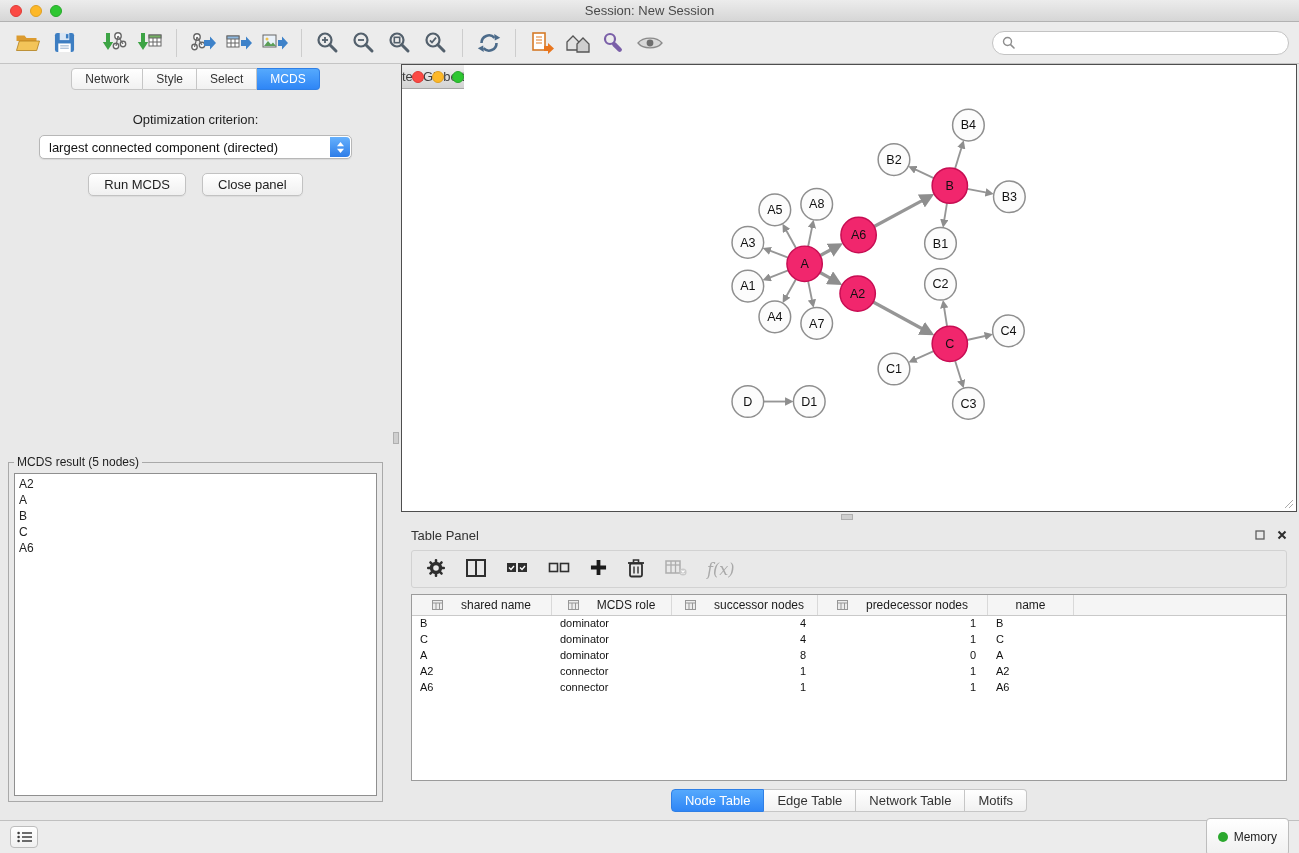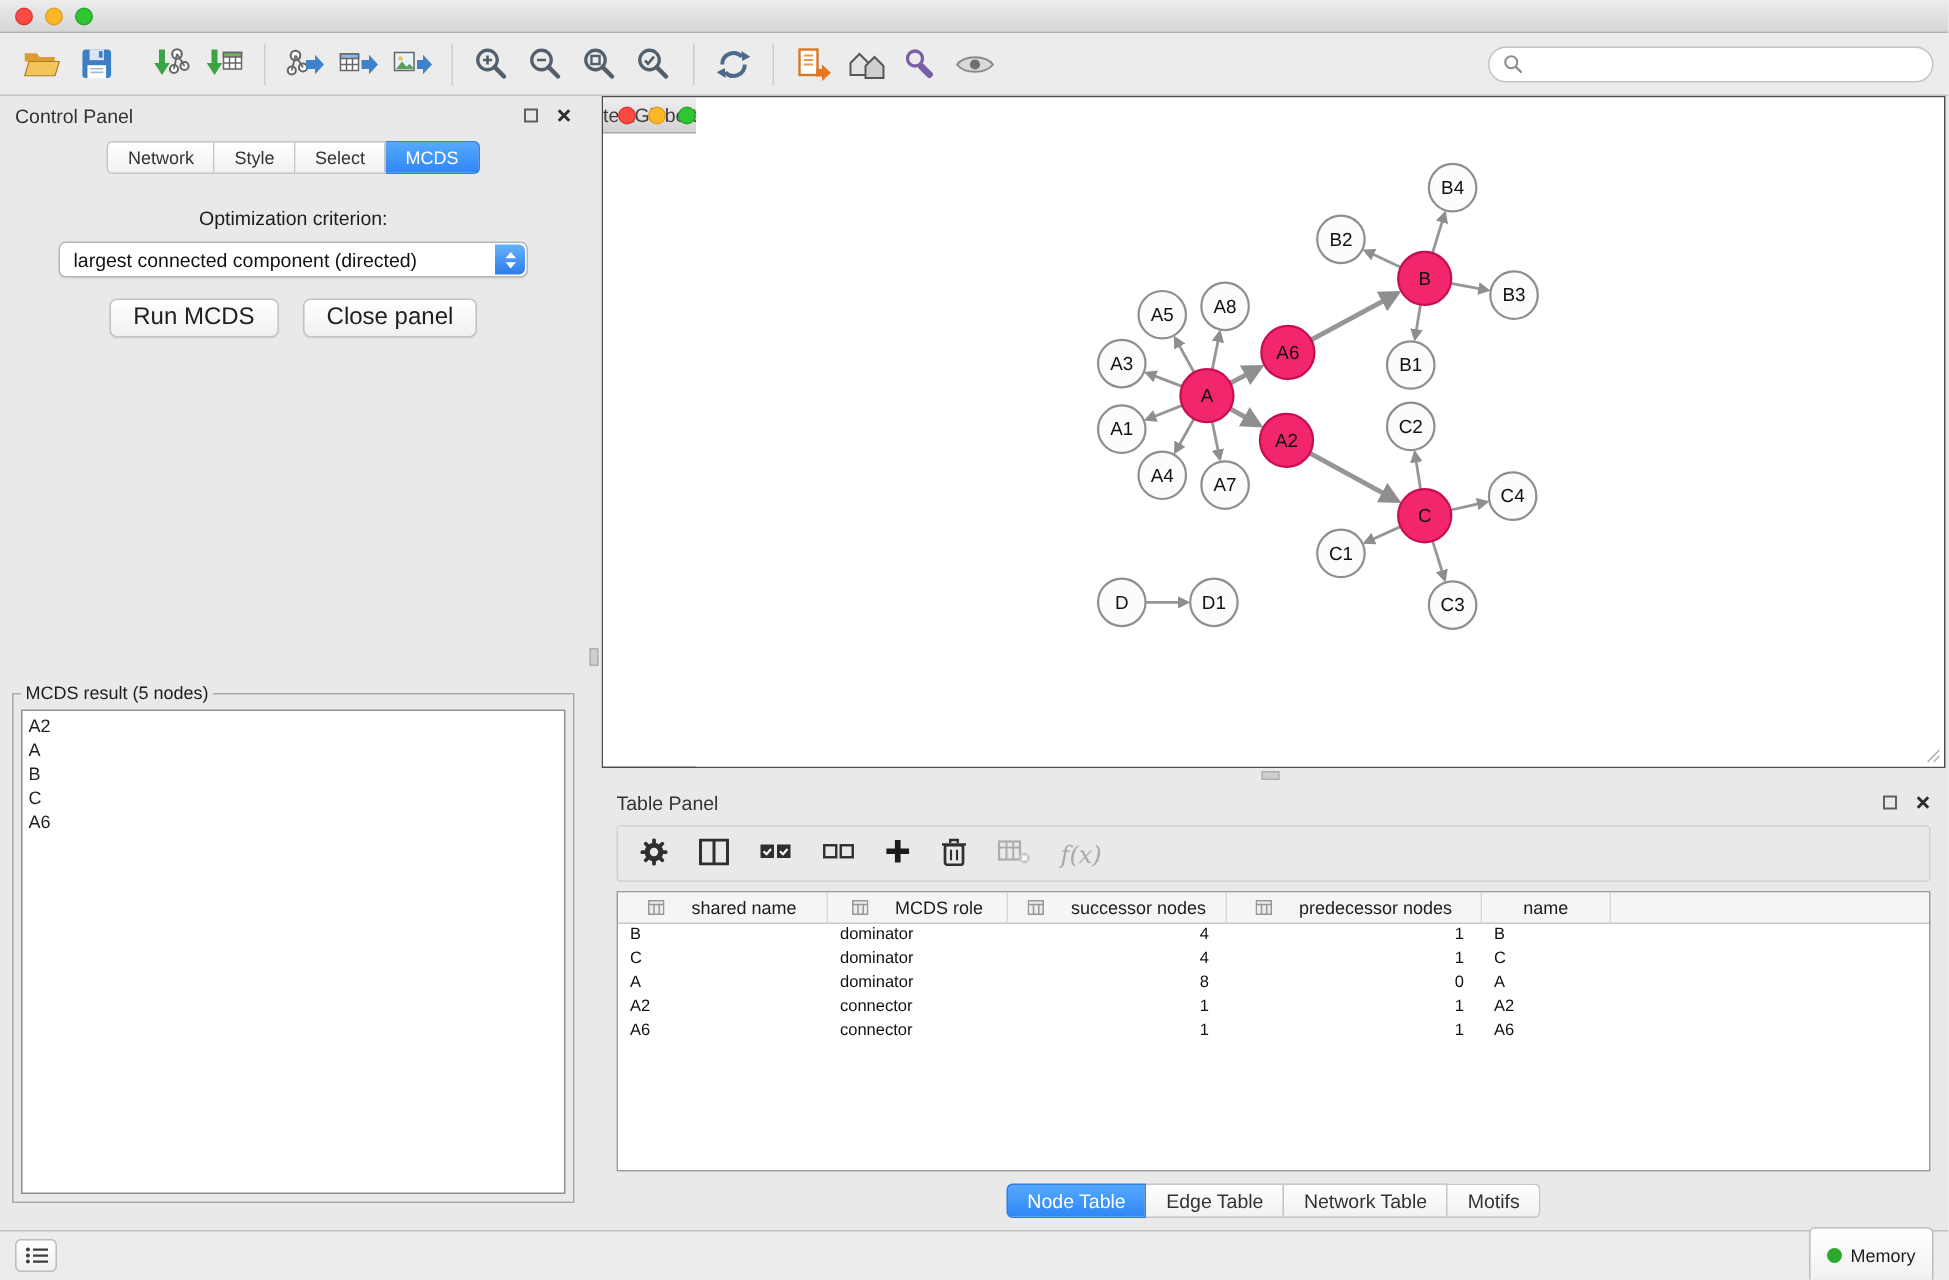--- a/index.html
+++ b/index.html
@@ -37,21 +37,21 @@
   .cp-tab { padding:3px 13px; font-size:12px; color:#333; background:linear-gradient(#FFFFFF,#F1F1F1); border:1px solid #C6C6C6; border-left:none; cursor:default; }
   .cp-tab:first-child { border-left:1px solid #C6C6C6; border-radius:4px 0 0 4px; }
   .cp-tab:last-child { border-radius:0 4px 4px 0; }
   .cp-tab.active { background:linear-gradient(#55A9FD,#2F86F6); border-color:#2F7FE5; color:#FFF; }
 
   .opt-label { text-align:center; margin:10px 0 8px; color:#1E1E1E; }
   .dropdown { width:313px; height:24px; margin:0 auto; background:#FFF; border:1px solid #B7B7B7; border-radius:5px; display:flex; align-items:center; padding-left:9px; position:relative; box-shadow:0 1px 1px rgba(0,0,0,.07); cursor:default; }
   .dd-value { font-size:13px; color:#111; white-space:nowrap; overflow:hidden; }
   .dd-arrows { position:absolute; right:1px; top:1px; bottom:1px; width:20px; border-radius:0 4px 4px 0; background:linear-gradient(#66B1FD,#2E7DE8); display:flex; align-items:center; justify-content:center; }
   .btn-row { display:flex; justify-content:center; gap:16px; margin:14px 0; }
-  .mac-btn { font-family:inherit; font-size:16px; color:#1E1E1E; padding:3px 15px; background:linear-gradient(#FFFFFF,#F0F0F0); border:1px solid #C2C2C2; border-radius:5px; box-shadow:0 1px 1px rgba(0,0,0,.06); cursor:default; }
+  .mac-btn { font-family:inherit; font-size:13px; color:#1E1E1E; padding:3px 15px; background:linear-gradient(#FFFFFF,#F0F0F0); border:1px solid #C2C2C2; border-radius:5px; box-shadow:0 1px 1px rgba(0,0,0,.06); cursor:default; }
 
   fieldset.result { margin:auto 8px 18px; flex:0 0 347px; border:1px solid #A9A9A9; padding:4px 5px 5px; display:flex; }
   fieldset.result legend { font-size:12px; color:#1E1E1E; padding:0 3px; }
   .result-list { flex:1; background:#FFF; border:1px solid #8F8F8F; font-size:12px; line-height:16px; padding:2px 4px; overflow:auto; }
 
   
   .v-splitter { width:10px; flex:0 0 10px; background:#E9E9E9; position:relative; }
   .v-handle { position:absolute; left:2px; top:368px; width:6px; height:12px; background:#CFCFCF; border:1px solid #AFAFAF; }
   .h-splitter { height:10px; flex:0 0 10px; position:relative; background:#E9E9E9; }
   .h-handle { position:absolute; left:440px; top:2px; width:12px; height:6px; background:#CFCFCF; border:1px solid #AFAFAF; }
@@ -98,20 +98,21 @@
 <body>
 
 <div class="app">
 
   <div class="titlebar">
     <div class="traffic">
       <span class="light red"></span>
       <span class="light yellow"></span>
       <span class="light green"></span>
     </div>
+    <div class="title-text">Session: New Session</div>
   </div>
 
   <div class="toolbar">
     <span class="tb-icon">
       <svg width="26" height="21" viewBox="0 0 26 21">
         <path d="M1.5 3.5h8l2 2.5h10v3h-20z" fill="#DC9B2F"></path>
         <path d="M1.5 18.5l2.8-9.5h20.2l-2.8 9.5z" fill="#F3C459" stroke="#B07F1D" stroke-width="0.8"></path>
       </svg>
     </span>
     <span class="tb-icon">
@@ -246,35 +247,20 @@
         <circle cx="5.5" cy="5.5" r="4" fill="none" stroke="#8E8E8E" stroke-width="1.4"></circle>
         <line x1="8.6" y1="8.6" x2="12" y2="12" stroke="#8E8E8E" stroke-width="1.6" stroke-linecap="round"></line>
       </svg>
       <input class="search-input" placeholder="" style="">
     </div>
   </div>
 
   <div class="main">
 
     <aside class="control-panel">
-      <div class="panel-header">
-        <span>Control Panel</span>
-        <span class="win-btns">
-          <span class="win-btn">
-            <svg width="10" height="10" viewBox="0 0 10 10">
-                <rect x="1" y="1" width="8" height="8" fill="none" stroke="#5E5E5E" stroke-width="1.3"></rect>
-              </svg>
-          </span>
-          <span class="win-btn">
-            <svg width="10" height="10" viewBox="0 0 10 10">
-                <path d="M1.5 1.5L8.5 8.5M8.5 1.5L1.5 8.5" stroke="#2E2E2E" stroke-width="2"></path>
-              </svg>
-          </span>
-        </span>
-      </div>
 
       <div class="cp-tabs">
         <div class="cp-tab">Network</div>
         <div class="cp-tab">Style</div>
         <div class="cp-tab">Select</div>
         <div class="cp-tab active">MCDS</div>
       </div>
 
       <div class="opt-label">Optimization criterion:</div>
 

